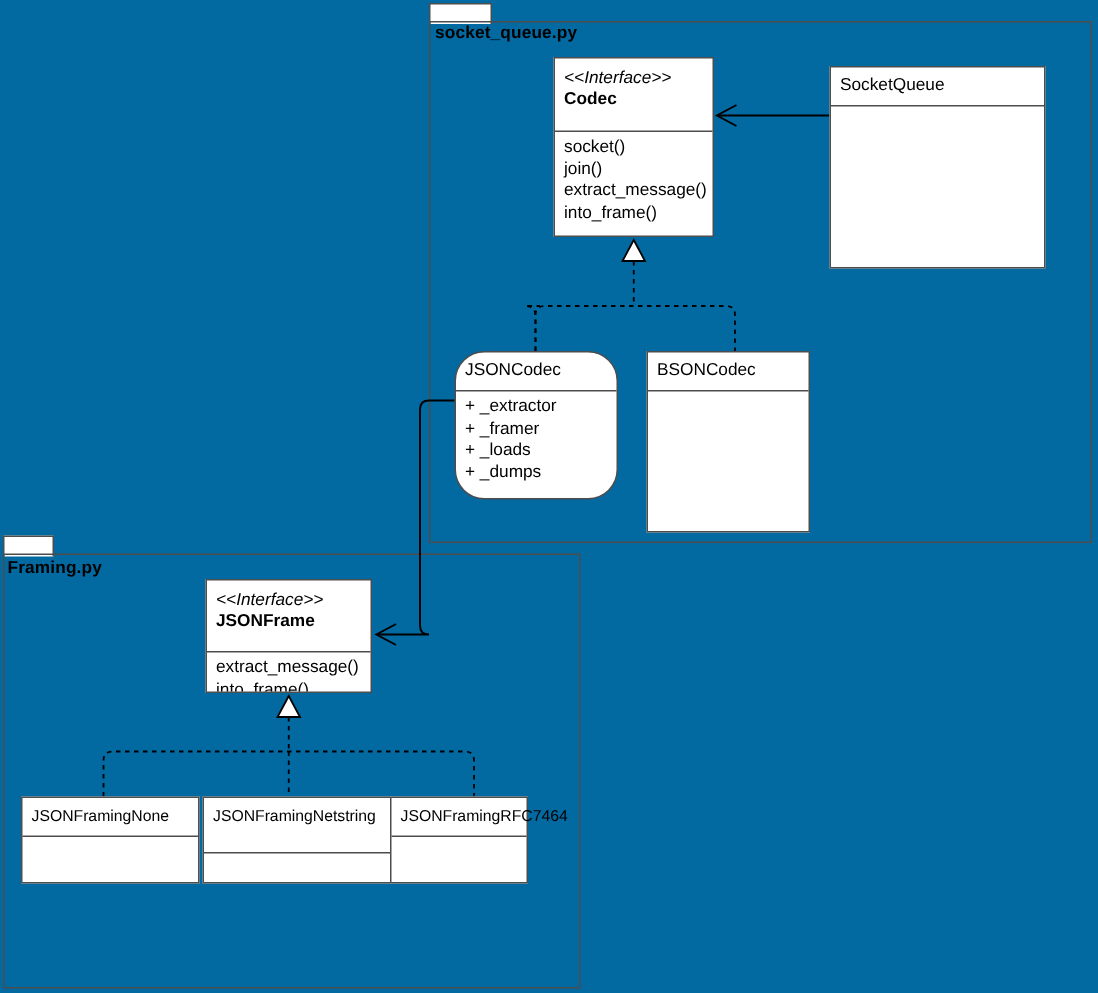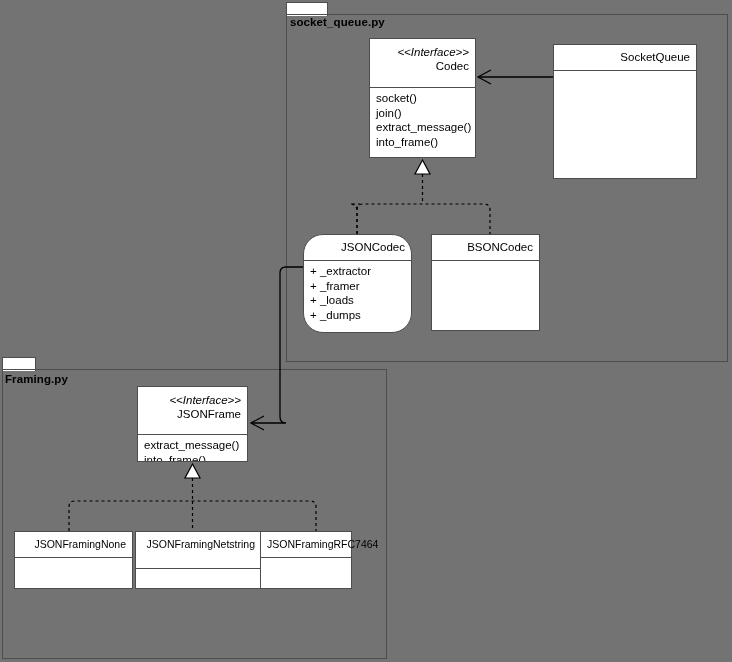--- a/index.html
+++ b/index.html
@@ -8,21 +8,21 @@
     background: #ffffff;
   }
   body {
     font-family: "Liberation Sans", sans-serif;
     color: #000000;
   }
   #canvas {
     position: relative;
     width: 732px;
     height: 662px;
-    background: #737373;
+    background: #0369a1;
     overflow: hidden;
   }
 
   
   .package {
     position: absolute;
     box-sizing: border-box;
     border: 1.5px solid #4d4d4d;
     background: transparent;
   }
@@ -47,37 +47,37 @@
     position: absolute;
     box-sizing: border-box;
     border: 1.5px solid #4d4d4d;
     background: #ffffff;
     display: flex;
     flex-direction: column;
   }
   .cls-head {
     box-sizing: border-box;
     padding: 5px 6px 6px 6px;
-    text-align: right;
+    text-align: left;
     line-height: 14px;
     flex: none;
   }
   .cls-head.iface {
     padding-top: 6px;
   }
   .cls-stereo {
     display: block;
     font-size: 11.5px;
     font-style: italic;
     color: #000000;
   }
   .cls-title {
     display: block;
     font-size: 11.5px;
-    font-weight: normal;
+    font-weight: bold;
     color: #000000;
   }
   .cls-title.plain {
     font-weight: normal;
   }
   .cls-divider {
     height: 0;
     border-top: 1.2px solid #4d4d4d;
     flex: none;
   }
@@ -174,21 +174,21 @@
     </div>
     <div class="cls-divider"></div>
     <div class="cls-body">
       <div class="member">+ _extractor</div>
       <div class="member">+ _framer</div>
       <div class="member">+ _loads</div>
       <div class="member">+ _dumps</div>
     </div>
   </div>
 
-  <div class="cls" style="left:431px; top:234px; width:109px; height:97px;">
+  <div class="cls" style="left:431px; top:234px; width:109px; height:121px;">
     <div class="cls-head">
       <span class="cls-title plain">BSONCodec</span>
     </div>
     <div class="cls-divider"></div>
     <div class="cls-body"></div>
   </div>
 
   <div class="cls" style="left:137px; top:386px; width:111px; height:76px;">
     <div class="cls-head iface">
       <span class="cls-stereo">&lt;&lt;Interface&gt;&gt;</span>

